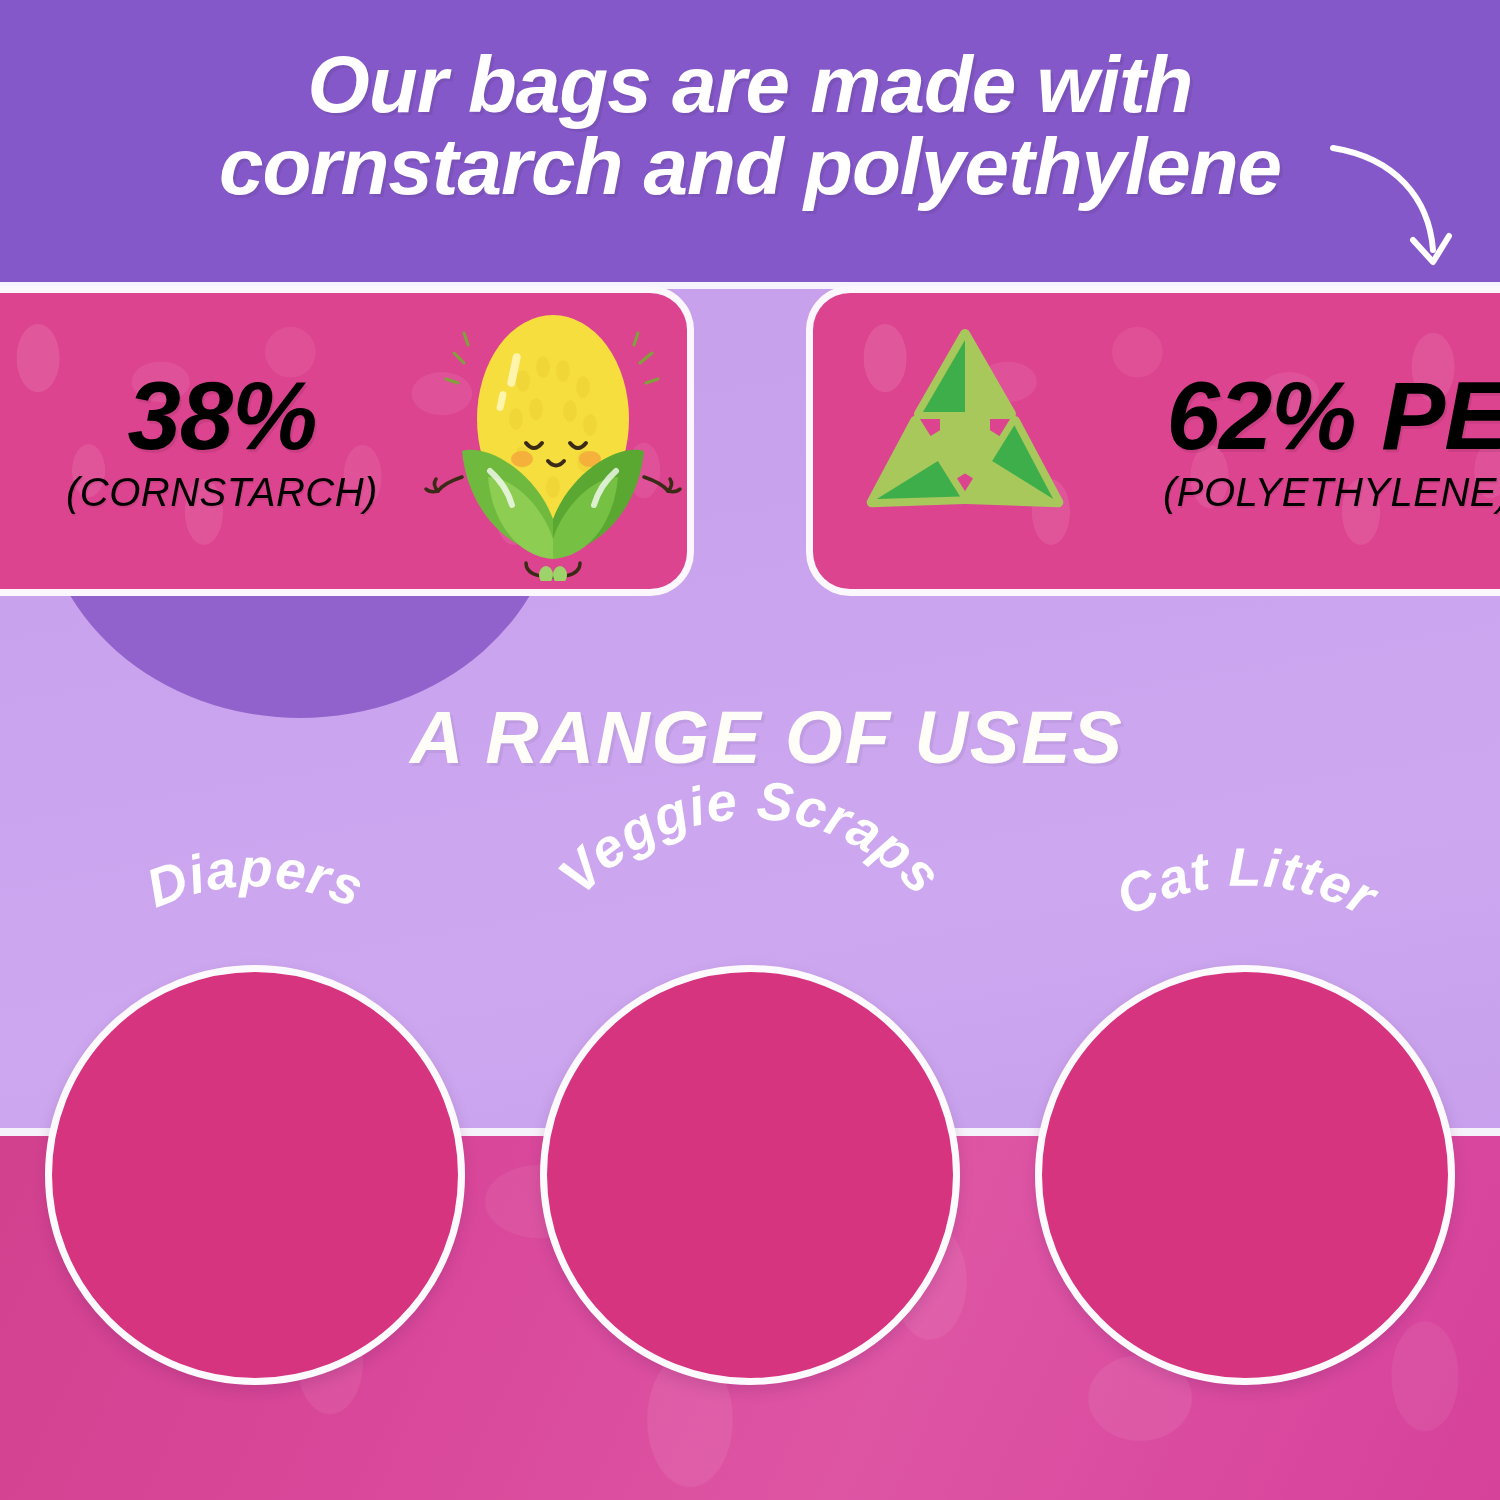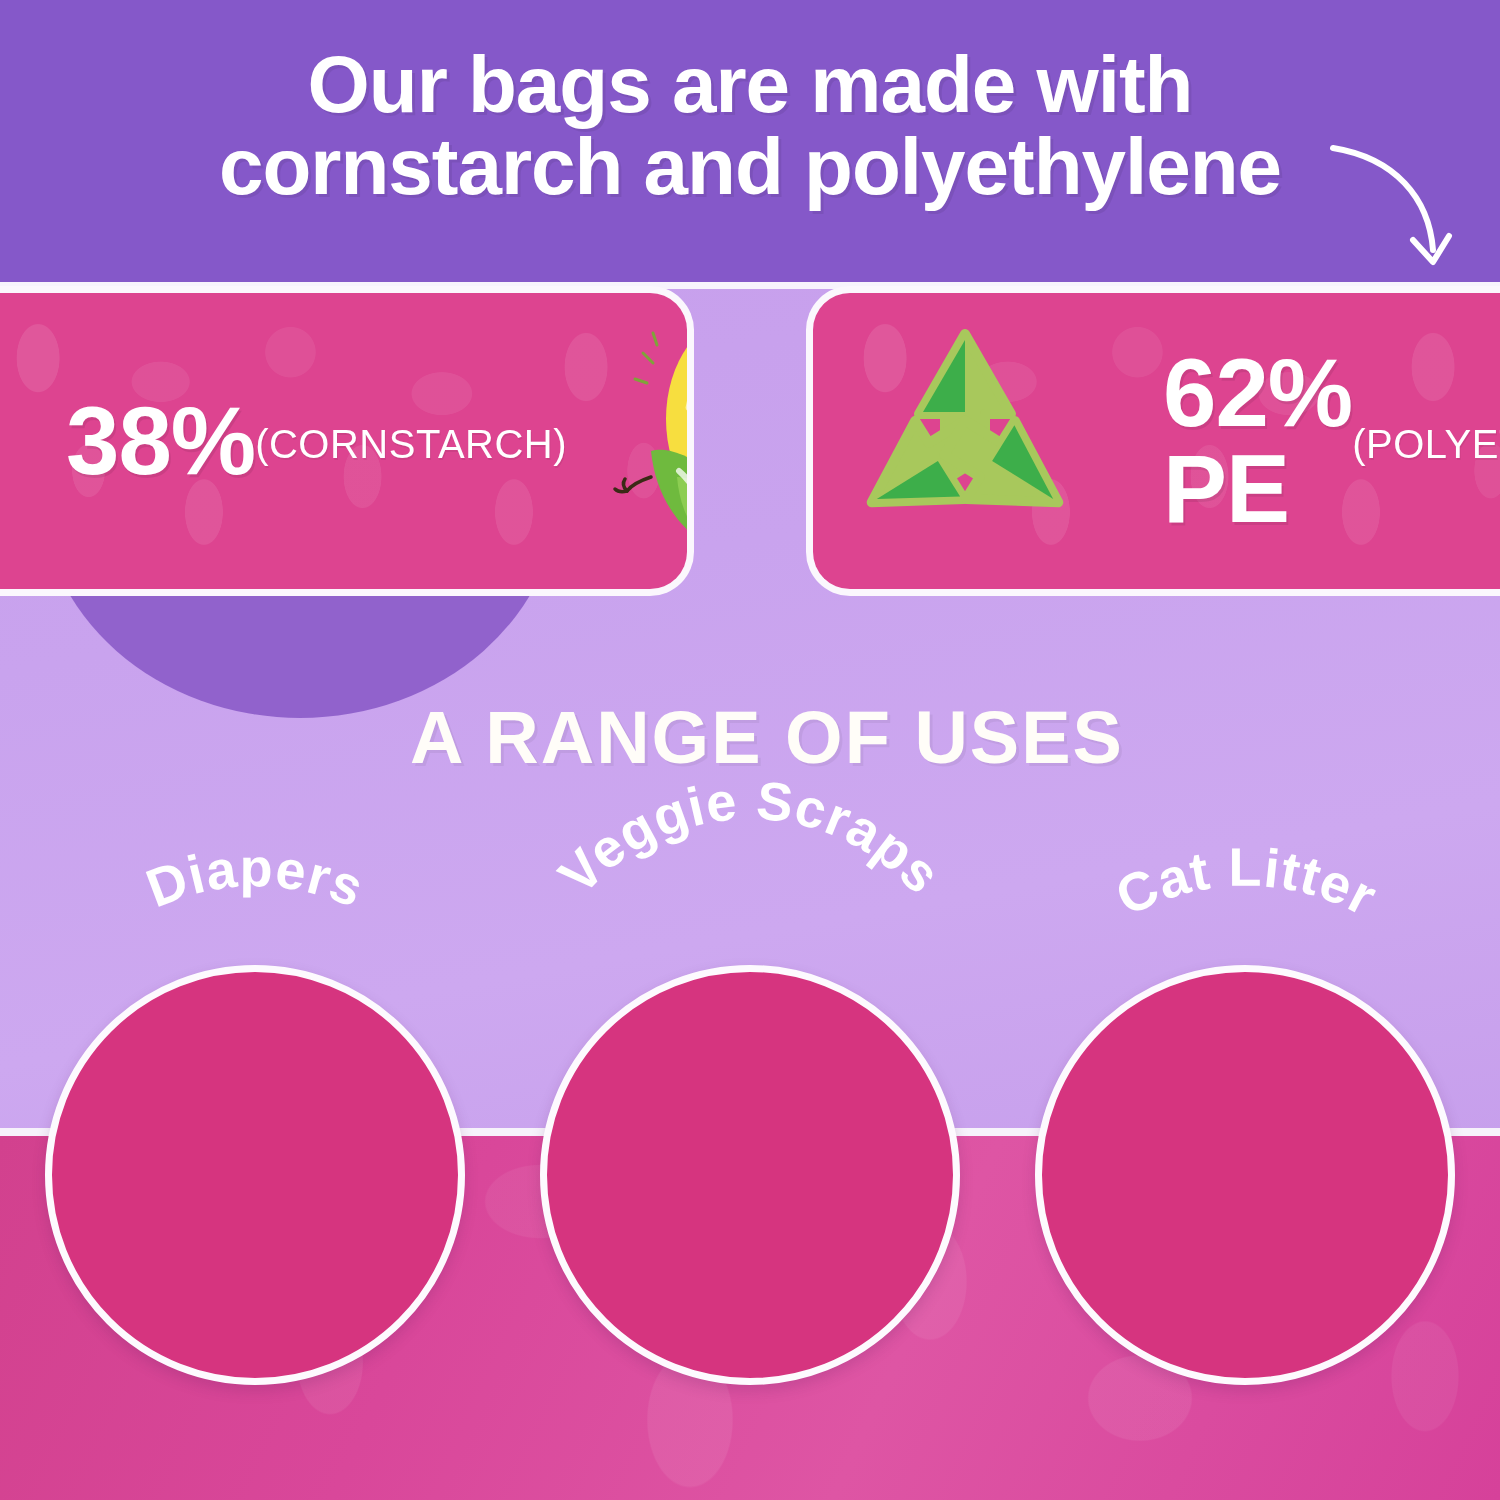--- a/index.html
+++ b/index.html
@@ -1,21 +1,21 @@
 <!DOCTYPE html>
 <html><head>
 <meta charset="utf-8">
 <style>
   html,body{margin:0;padding:0;}
   body{
     width:1500px;height:1500px;overflow:hidden;
     font-family:"Liberation Sans", sans-serif;
     background:#c9a2ee;
   }
-  .stage{position:relative;width:1500px;height:1500px;overflow:hidden;}
+  .stage{position:relative;width:1500px;height:1500px;overflow:hidden;font-style:italic;}
 
   
   .bg-mid{
     position:absolute;left:0;top:280px;width:1500px;height:860px;
     background:linear-gradient(170deg,#c79fec 0%,#c9a3ee 35%,#cda8f0 70%,#c79fec 100%);
   }
   .bg-bottom{
     position:absolute;left:0;top:1136px;width:1500px;height:364px;
     background:linear-gradient(115deg,#d2418e 0%,#d9479a 30%,#de55a4 60%,#d6419a 100%);
     overflow:hidden;
@@ -87,21 +87,21 @@
     border-radius:0 44px 44px 0;
     border-left:none;
   }
   .card-right{
     left:806px;width:728px;
     border-radius:44px 0 0 44px;
     border-right:none;
   }
   .card-inner{position:relative;z-index:2;width:100%;height:100%;display:flex;align-items:center;}
 
-  .stat-block{display:flex;flex-direction:row;align-items:center;color:#ffffff;}
+  .stat-block{display:flex;flex-direction:column;align-items:center;color:#000000;}
   .stat-pct{font-size:96px;font-weight:700;line-height:1;letter-spacing:-1px;
             text-shadow:2px 3px 0 rgba(0,0,0,.08);}
   .stat-sub{font-size:40px;font-weight:400;letter-spacing:.5px;margin-top:6px;
             text-shadow:1px 2px 0 rgba(0,0,0,.07);}
 
   
   .range-title{
     position:absolute;left:17px;top:695px;width:1500px;text-align:center;
     color:#fffdf8;font-size:74px;font-weight:700;letter-spacing:2px;
     text-shadow:3px 3px 0 rgba(0,0,0,.05);

